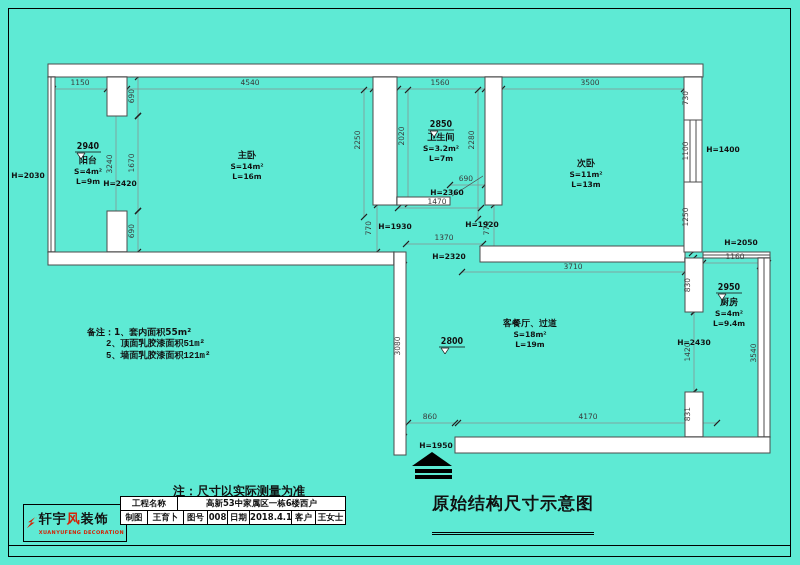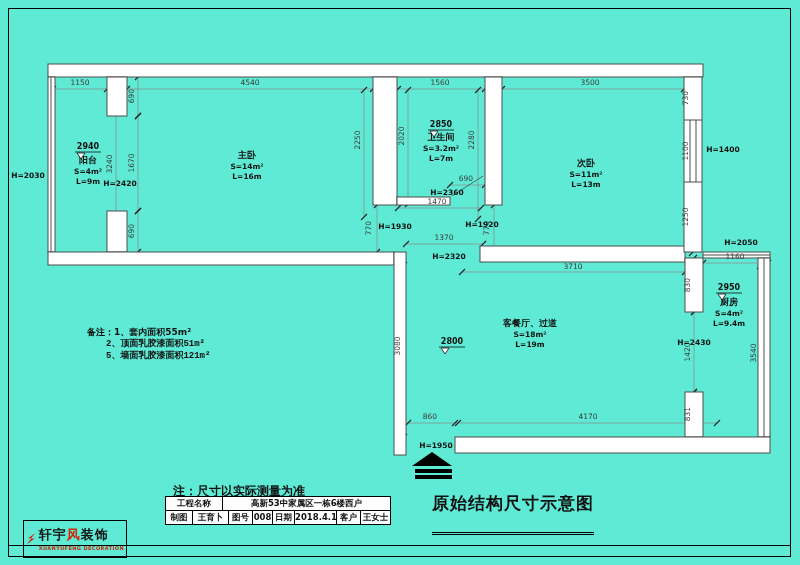--- a/index.html
+++ b/index.html
@@ -5,28 +5,28 @@
   html,body{margin:0;padding:0;background:#fff;}
   .page{position:relative;width:800px;height:565px;background:#5eead4;overflow:hidden;
         font-family:"DejaVu Sans","Liberation Sans",sans-serif;color:#111;}
   .frame{position:absolute;left:8px;top:8px;width:781px;height:547px;border:1px solid #000;}
   .bottom-rule{position:absolute;left:8px;top:545px;width:783px;height:1px;background:#000;}
   svg.plan{position:absolute;left:0;top:0;}
   .notes{position:absolute;left:87px;top:326px;font-size:9px;font-weight:bold;line-height:12px;white-space:nowrap;}
   .notes .ind{padding-left:19px;font-family:Liberation Mono, monospace;}
   .note-top{position:absolute;left:140px;top:483px;width:165px;text-align:right;
             font-size:12px;font-weight:bold;white-space:nowrap;}
-  .logo-box{position:absolute;left:23px;top:520px;width:104px;height:38px;border:1px solid #000;
+  .logo-box{position:absolute;left:23px;top:504px;width:104px;height:38px;border:1px solid #000;
             display:flex;align-items:center;padding:0 2px;box-sizing:border-box;}
   .logo-text{display:flex;flex-direction:column;margin-left:2px;}
   .logo-cn{font-size:13px;font-weight:bold;line-height:14px;letter-spacing:1px;white-space:nowrap;}
   .logo-cn .red{color:#d42408;}
   .logo-en{font-size:5px;color:#d42408;font-weight:bold;letter-spacing:0.4px;margin-top:3px;white-space:nowrap;}
   .tb{position:absolute;left:120px;top:496px;width:224px;border:1px solid #000;
-      font-size:8.5px;font-weight:bold;background:#fff;margin-left:45px;}
+      font-size:8.5px;font-weight:bold;background:#fff;}
   .tb-row{display:flex;height:13px;line-height:13px;}
   .tb-row + .tb-row{border-top:1px solid #000;align-items:center;}
   .tb-cell{border-left:1px solid #000;text-align:center;white-space:nowrap;overflow:hidden;box-sizing:border-box;}
   .tb-cell:first-child{border-left:none;}
   .tb-row3{display:flex;justify-content:space-between;padding:0 10px;height:13px;line-height:13px;white-space:nowrap;}
   .big-title{position:absolute;left:432px;top:492px;font-size:17px;font-weight:bold;letter-spacing:1px;
              border-bottom:3px double #000;padding-bottom:17px;white-space:nowrap;}
 </style>
 </head>
 <body>

